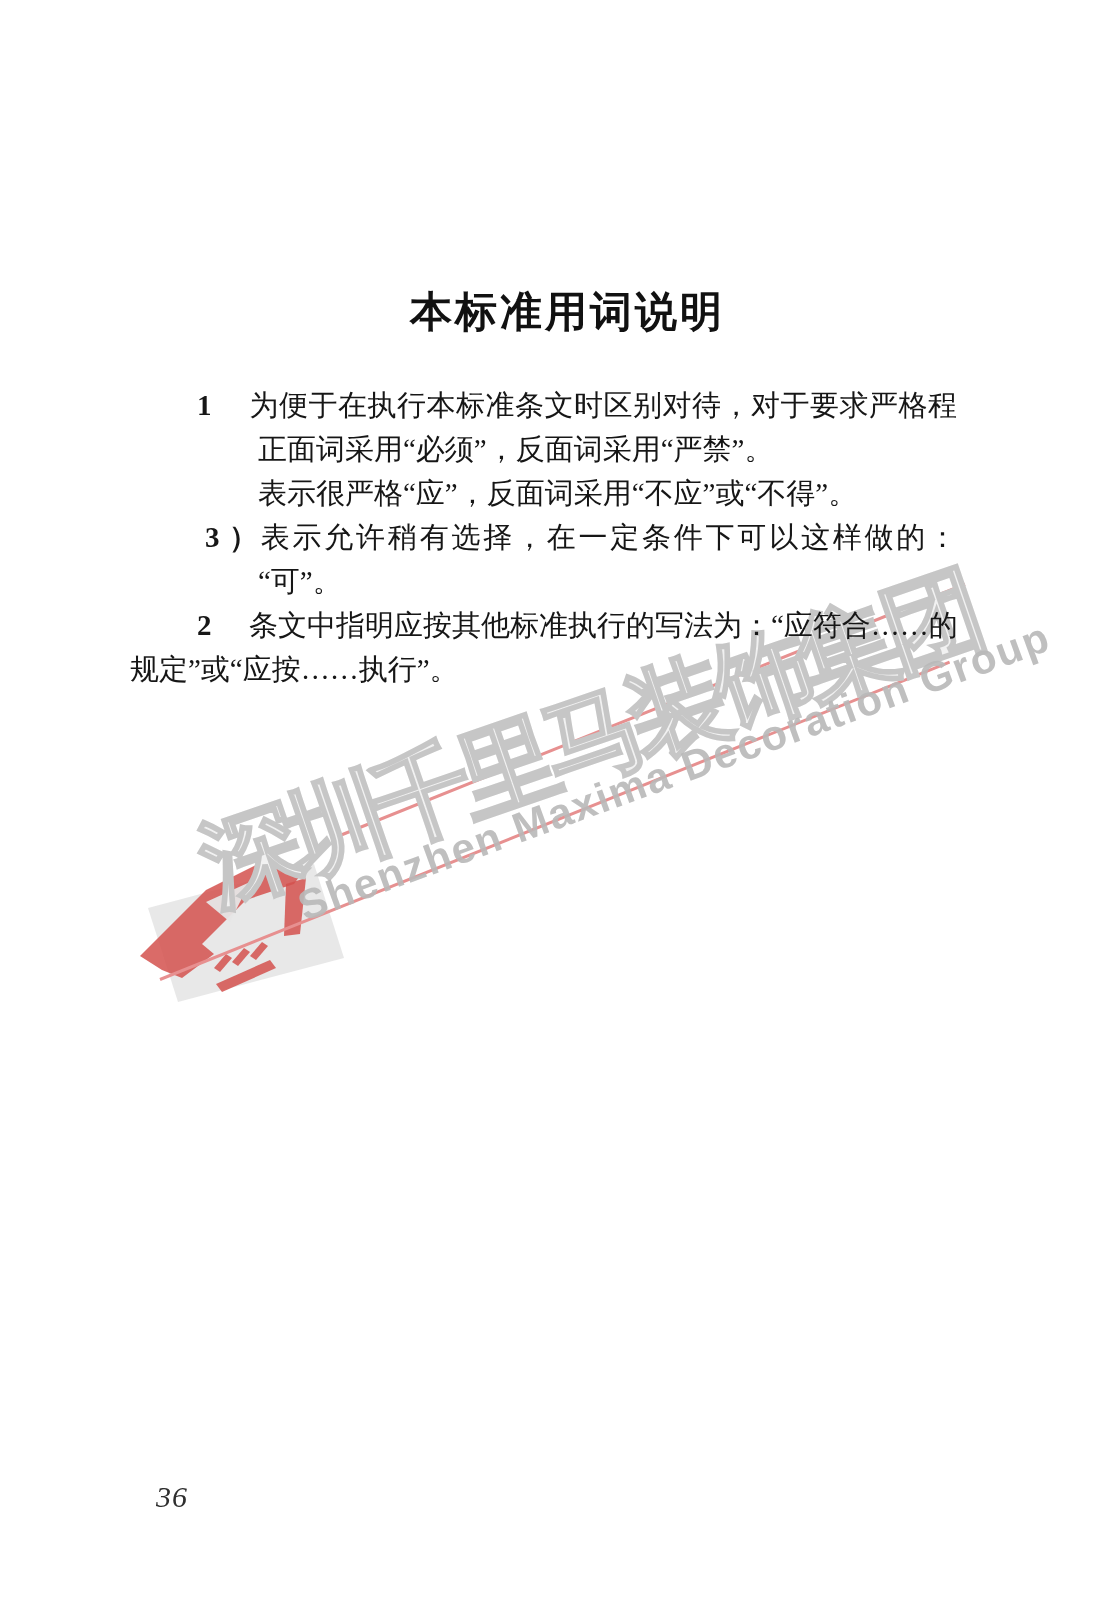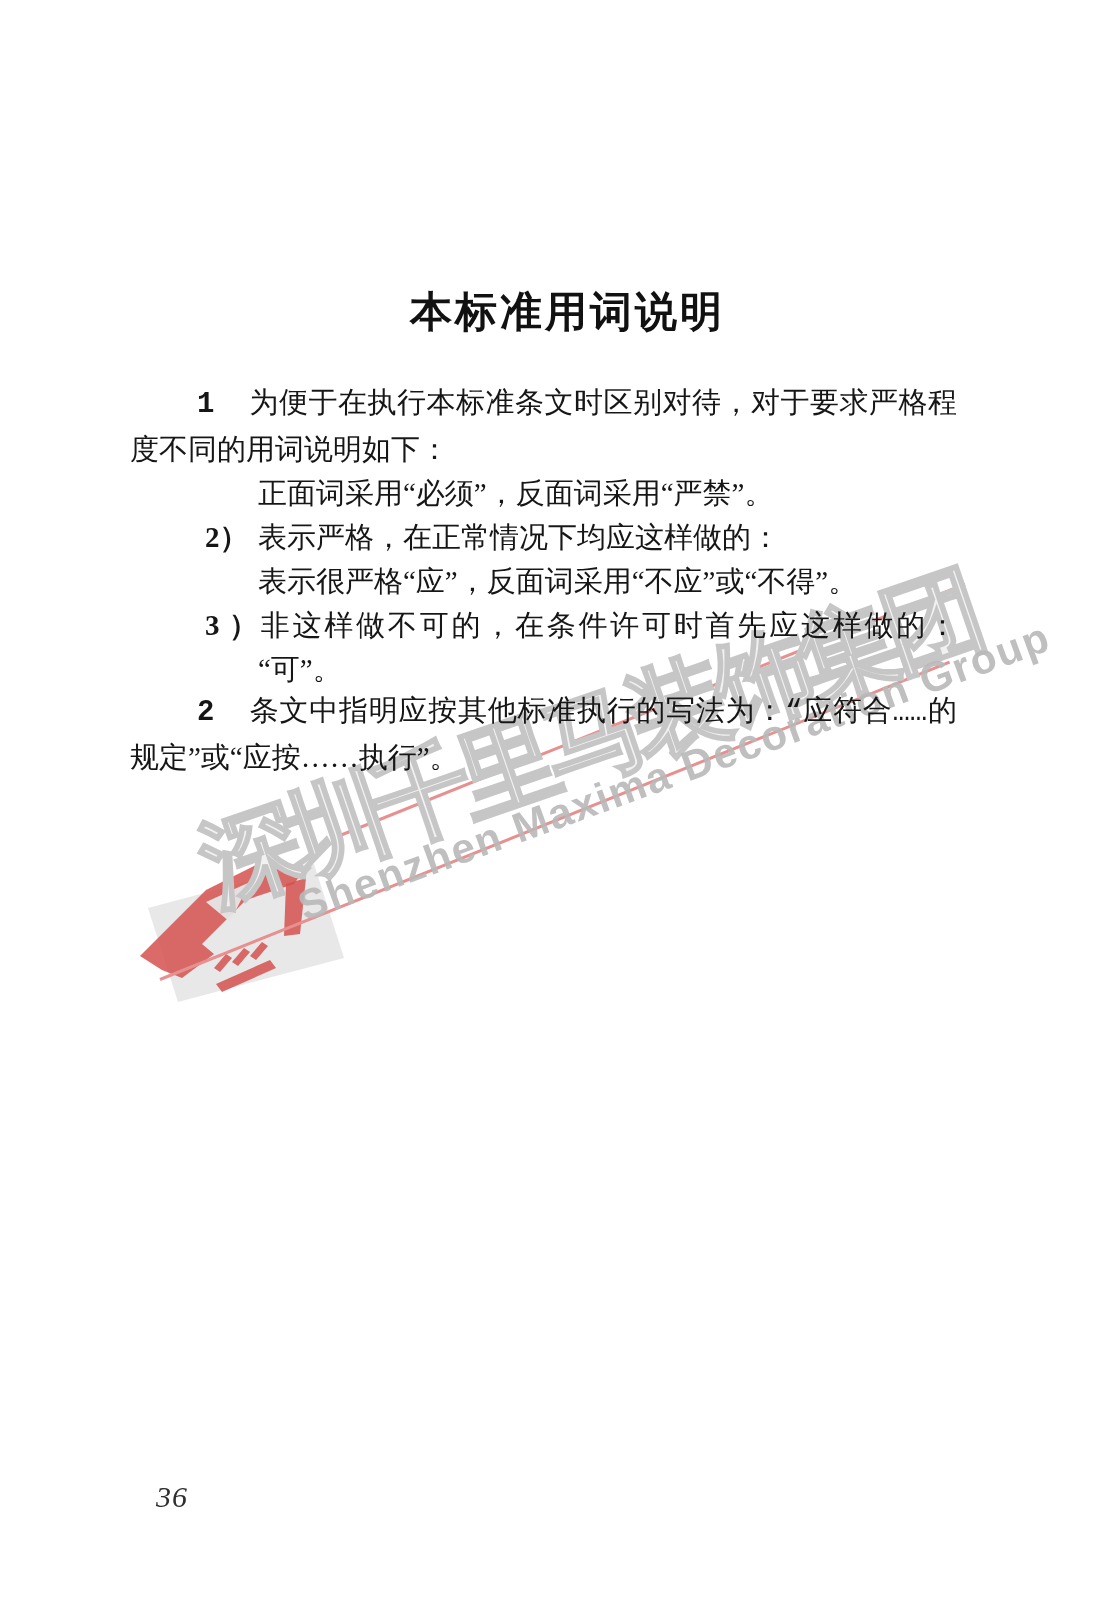--- a/index.html
+++ b/index.html
@@ -50,21 +50,21 @@
     font-size:42px; font-weight:bold; letter-spacing:3px;
     color:#111111;
   }
   .doc-lines { position:absolute; left:130px; top:383px; width:827px; }
   .doc-line {
     box-sizing:border-box; width:827px;
     height:44px; line-height:44px;
     font-size:29px; color:#161616;
     white-space:nowrap;
   }
-  .para-first { padding-left:67px;font-family:Liberation Mono, monospace; }
+  .para-first { padding-left:67px; }
   .item-first { padding-left:75px; }
   .item-cont  { padding-left:128px; }
   .just { text-align:justify; text-align-last:justify; }
   .doc-lines .doc-line:nth-child(11) { letter-spacing:-1px; }
   .num { font-weight:bold; display:inline-block; }
   .num-para { width:52px; }
   .num-item { width:53px; }
   .page-num {
     position:absolute; left:156px; top:1480px;
     font-size:30px; font-style:italic; color:#2e2e2e;
@@ -90,25 +90,23 @@
     <div class="wm-line wm-line-upper"></div>
     <div class="wm-line wm-line-lower"></div>
     <div class="wm-cn">深圳千里马装饰集团</div>
     <div class="wm-en">Shenzhen Maxima Decoration Group</div>
   </div>
 
   <div class="content">
     <h1 class="title">本标准用词说明</h1>
     <div class="doc-lines">
         <div class="doc-line para-first just"><span class="num num-para">1</span><span>为便于在执行本标准条文时区别对待，对于要求严格程</span></div>
-        <div class="doc-line para-cont"><span>度不同的用词说明如下：</span></div>
         <div class="doc-line item-cont"><span>正面词采用“必须”，反面词采用“严禁”。</span></div>
-        <div class="doc-line item-first"><span class="num num-item">2）</span><span>表示严格，在正常情况下均应这样做的：</span></div>
         <div class="doc-line item-cont"><span>表示很严格“应”，反面词采用“不应”或“不得”。</span></div>
-        <div class="doc-line item-first just"><span class="num num-item">3）</span><span>非这样做不可的，在条件许可时首先应这样做的：</span></div>
+        <div class="doc-line item-first just"><span class="num num-item">3）</span><span>表示允许稍有选择，在一定条件下可以这样做的：</span></div>
         <div class="doc-line item-cont"><span>“可”。</span></div>
         <div class="doc-line para-first just"><span class="num num-para">2</span><span>条文中指明应按其他标准执行的写法为：“应符合……的</span></div>
         <div class="doc-line para-cont"><span>规定”或“应按……执行”。</span></div>
       </div>
     <div class="page-num">36</div>
   </div>
 
 </div>
 
 </body></html>

